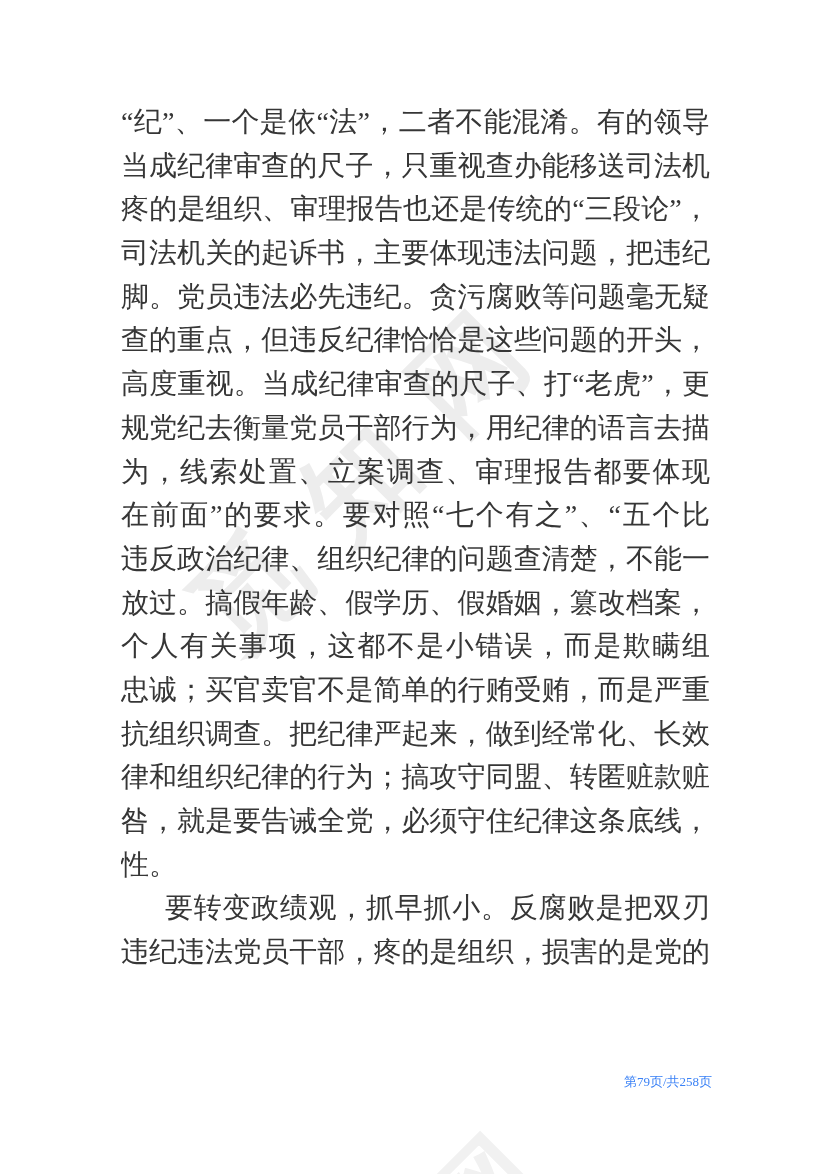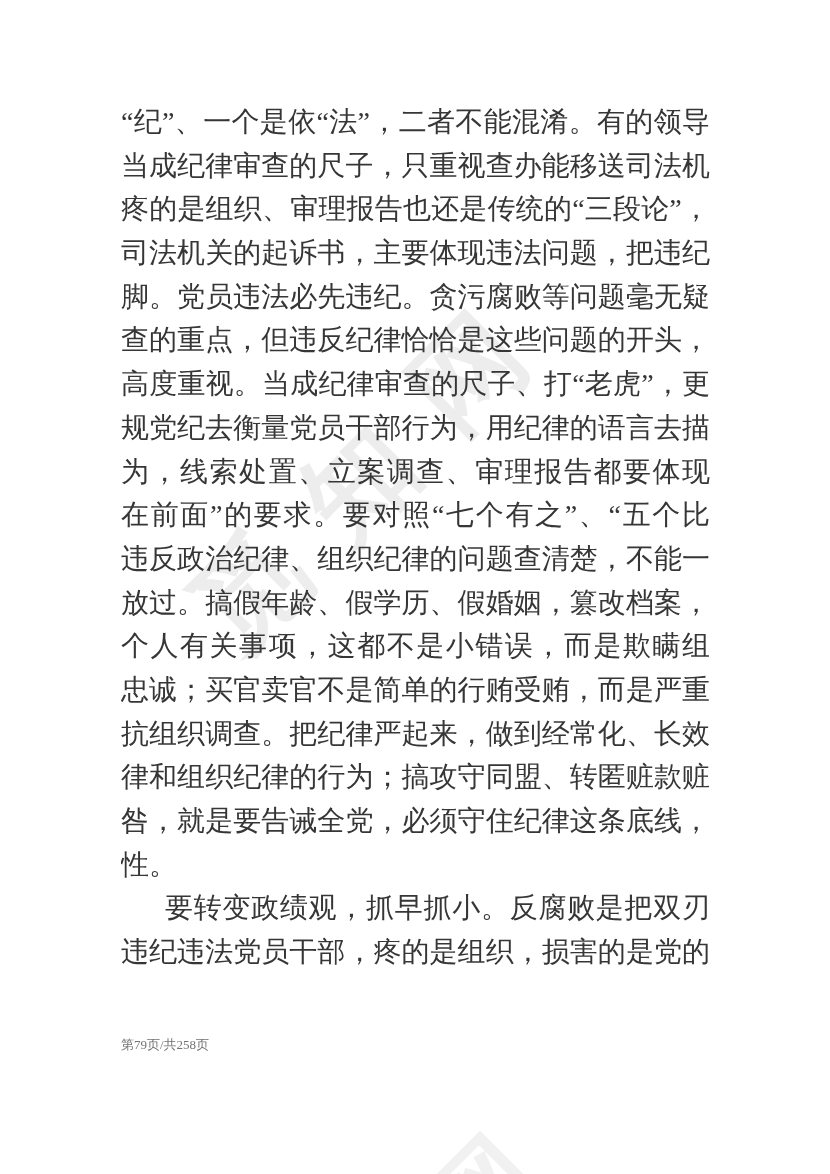--- a/index.html
+++ b/index.html
@@ -66,25 +66,26 @@
   }
   .line.indent { text-indent: 44px; }
   .line.short {
     text-align: left;
     text-align-last: left;
   }
   .footer {
     position: absolute;
     z-index: 1;
     left: 121px;
-    top: 1036px;
+    top: 1073px;
     width: 591px;
+    text-align: right;
     font-size: 13px;
     line-height: 17px;
-    color: #737373;
+    color: #3b82f6;
   }
 </style>
 </head>
 <body>
 
 <div class="page">
   <div class="watermark watermark-main">觅知网</div>
   <div class="watermark watermark-bottom">网</div>
   <div class="text-block" id="text-block">
       <div class="line">“纪”、一个是依“法”，二者不能混淆。有的领导把法律</div>

